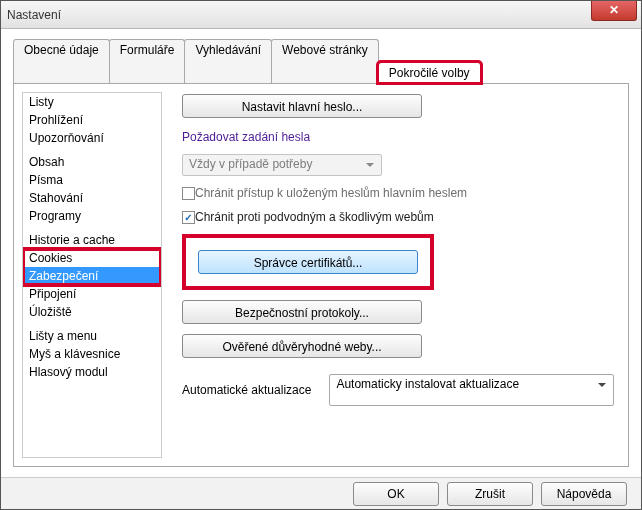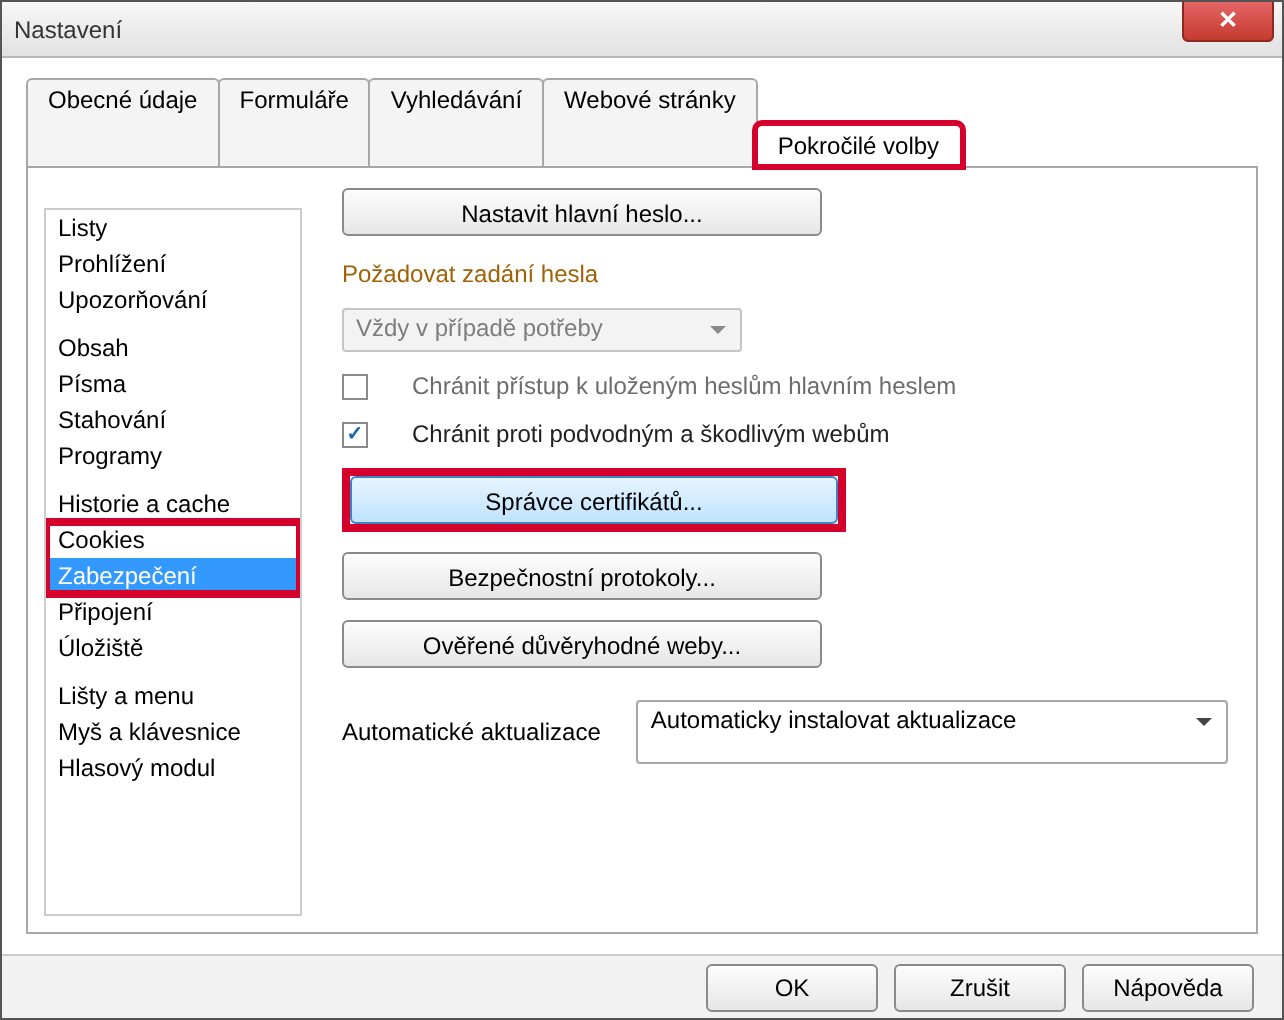--- a/index.html
+++ b/index.html
@@ -80,23 +80,23 @@
   }
   .content {
     flex: 1;
     margin: 0 12px 10px 12px;
     border: 1px solid #a8a8a8;
     background: #fff;
     display: flex;
     position: relative;
   }
   .sidebar {
-    width: 129px;
+    width: 140px;
     border: 1px solid #ccc;
-    margin: 20px 0 8px 8px;
+    margin: 8px 0 8px 8px;
     background: #fff;
     overflow: hidden;
   }
   .side-group {
     padding: 2px 6px;
     cursor: pointer;
   }
   .side-sep { height: 6px; }
   .side-selected {
     background: #3399ff;
@@ -123,21 +123,21 @@
     font-size: 12px;
     text-align: center;
     line-height: 22px;
     cursor: pointer;
   }
   .wbtn-highlight {
     background: linear-gradient(to bottom, #e6f4ff, #bfe3ff);
     border: 1px solid #3c84c8;
   }
   .field-label {
-    color: #a16207;
+    color: #4c1d95;
     margin-top: 2px;
   }
   .select {
     width: 200px;
     height: 22px;
     border: 1px solid #c5c5c5;
     background: #f3f3f3;
     color: #7d7d7d;
     padding: 2px 22px 2px 6px;
     position: relative;
@@ -146,21 +146,21 @@
   .select::after {
     content: "";
     position: absolute;
     right: 7px; top: 8px;
     border: 4px solid transparent;
     border-top-color: #8a8a8a;
   }
   .chk-row {
     display: flex;
     align-items: center;
-    gap: 22px;
+    gap: 0;
     color: #6d6d6d;
   }
   .chk-row.enabled { color: #222; }
   .chk {
     width: 13px; height: 13px;
     border: 1px solid #8a8a8a;
     background: #fff;
     display: inline-flex;
     align-items: center; justify-content: center;
     font-size: 10px;
@@ -206,21 +206,21 @@
     min-width: 86px;
     height: 24px;
     border: 1px solid #8a8a8a;
     background: linear-gradient(to bottom, #fdfdfd, #e6e6e6);
     border-radius: 3px;
     font-size: 12px;
     cursor: pointer;
   }
   .cert-red-wrap {
     border: 4px solid #d4002b;
-    padding: 0;
+    padding: 12px;
     display: inline-block;
     width: 252px;
   }
 </style>
 </head>
 <body>
 
 <div class="window">
   <div class="titlebar">
     <span class="title">Nastavení</span>

